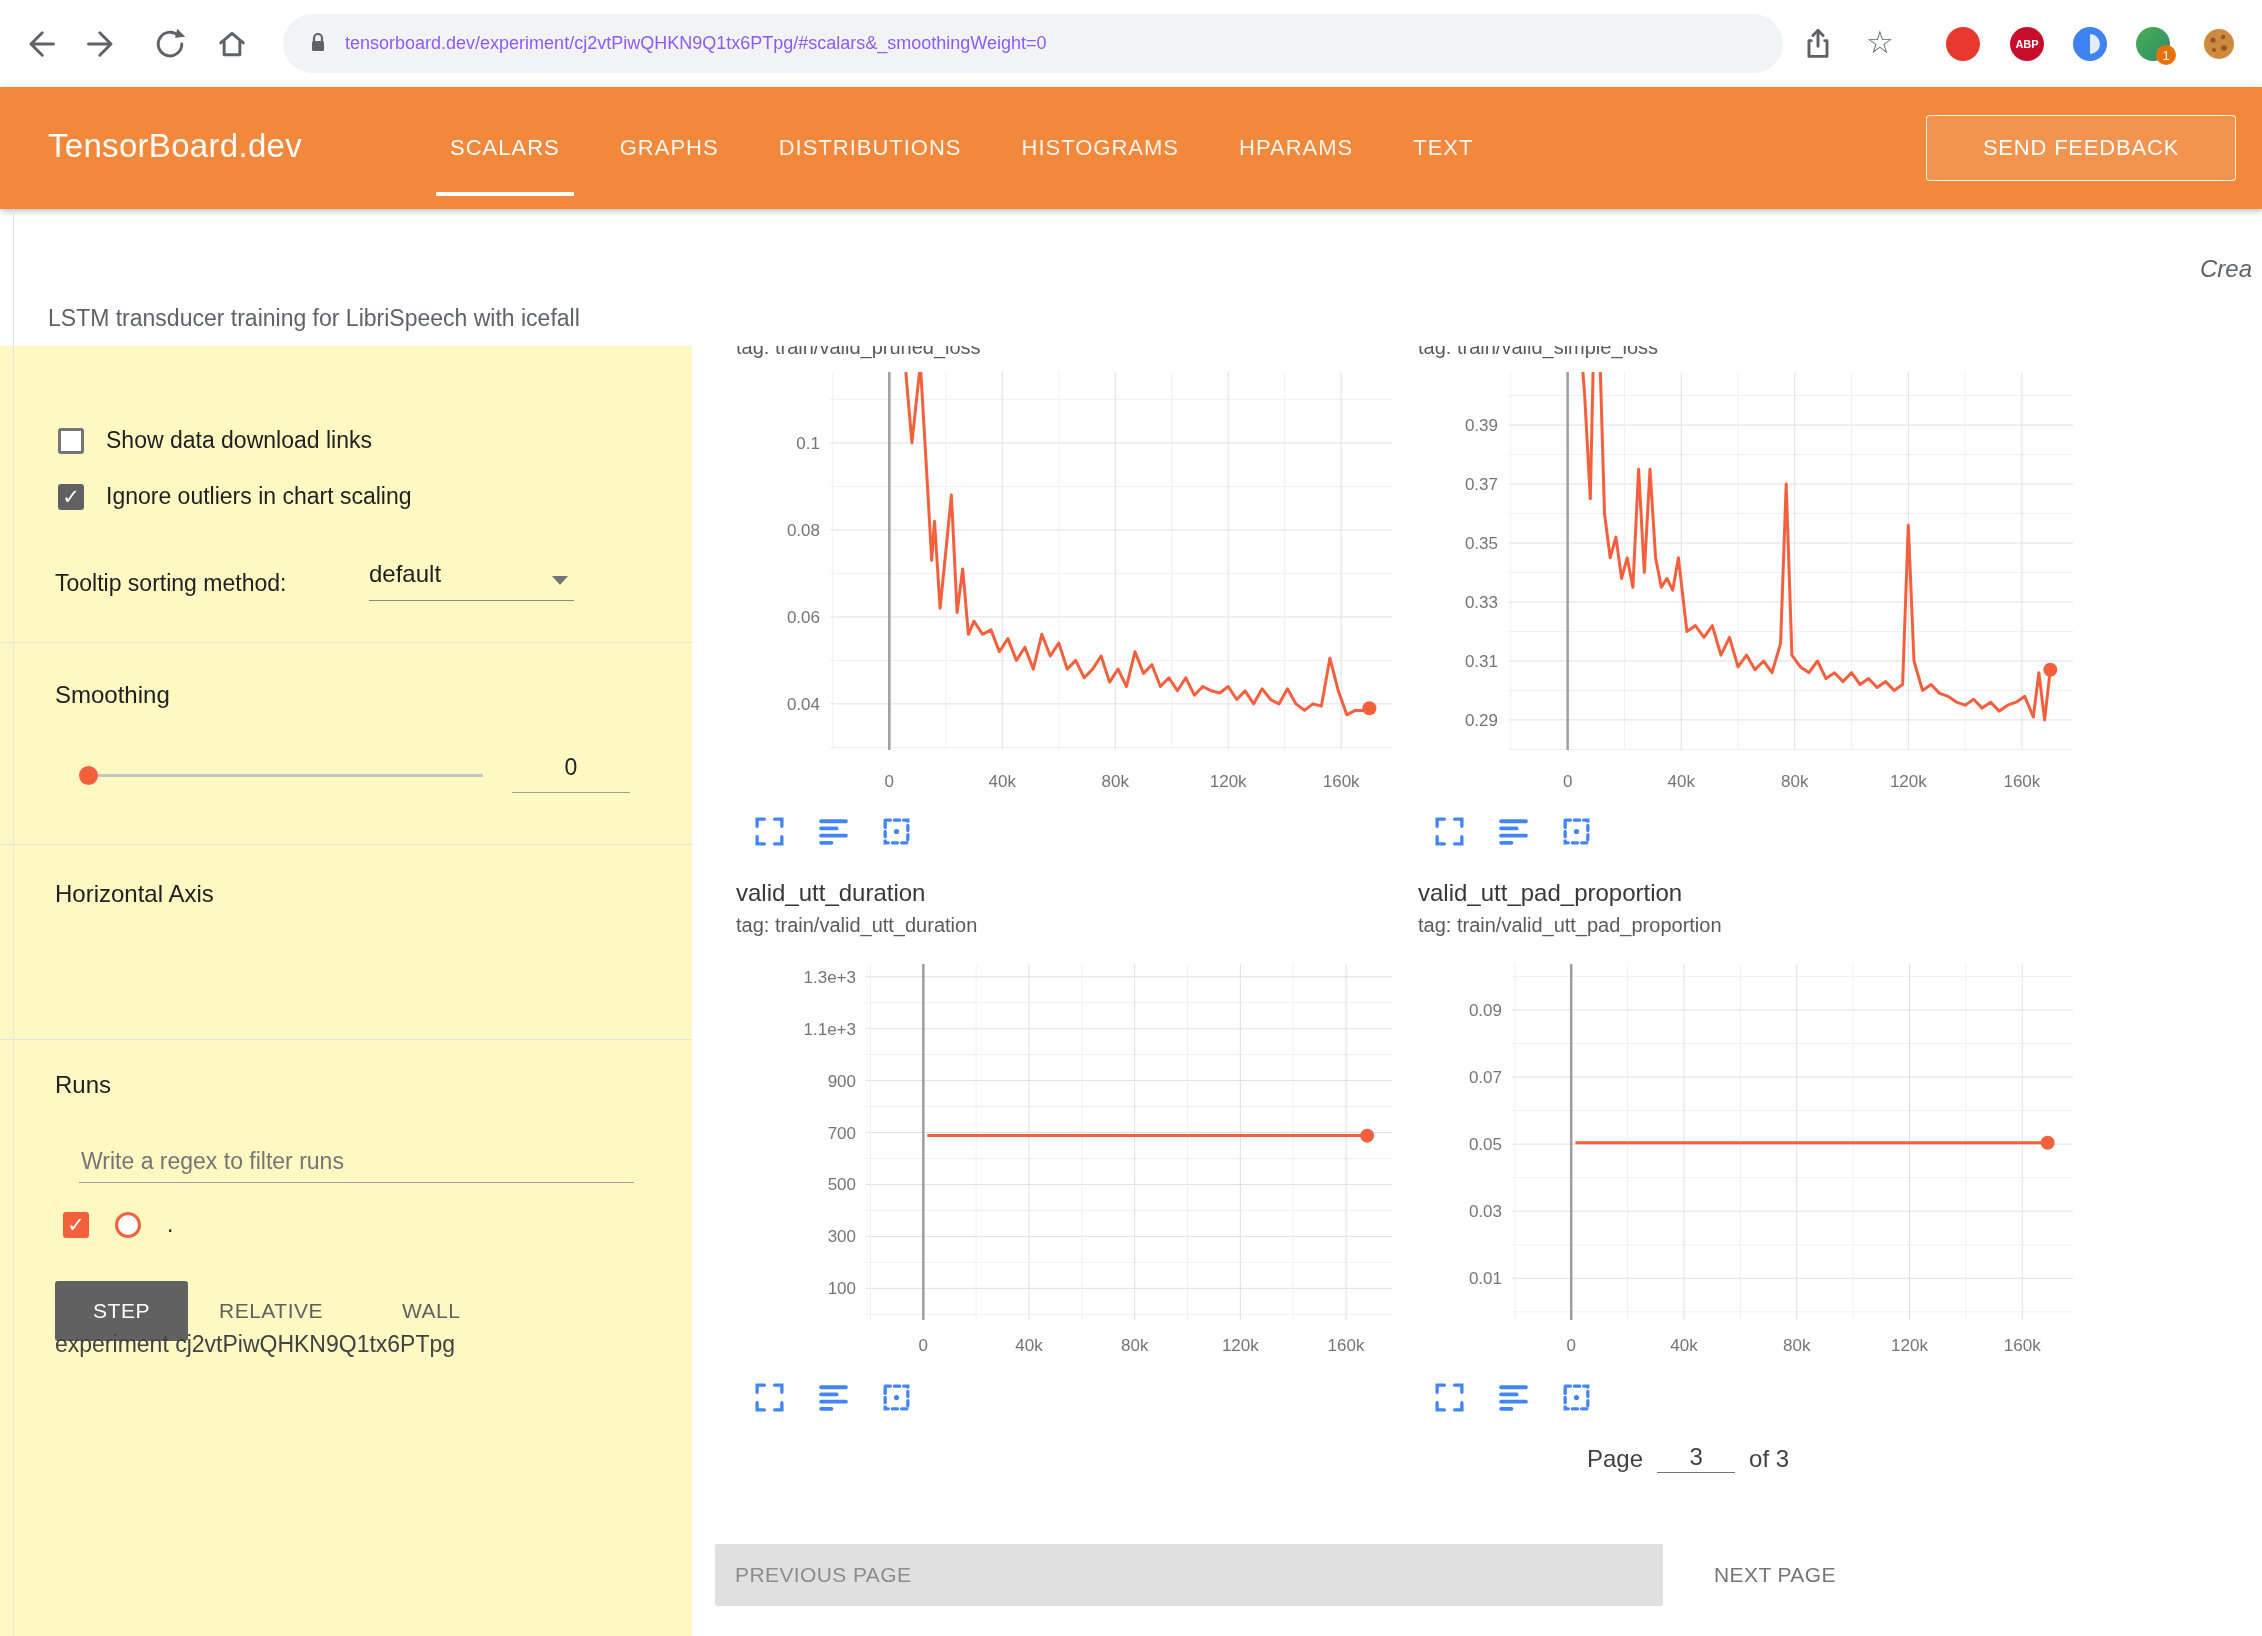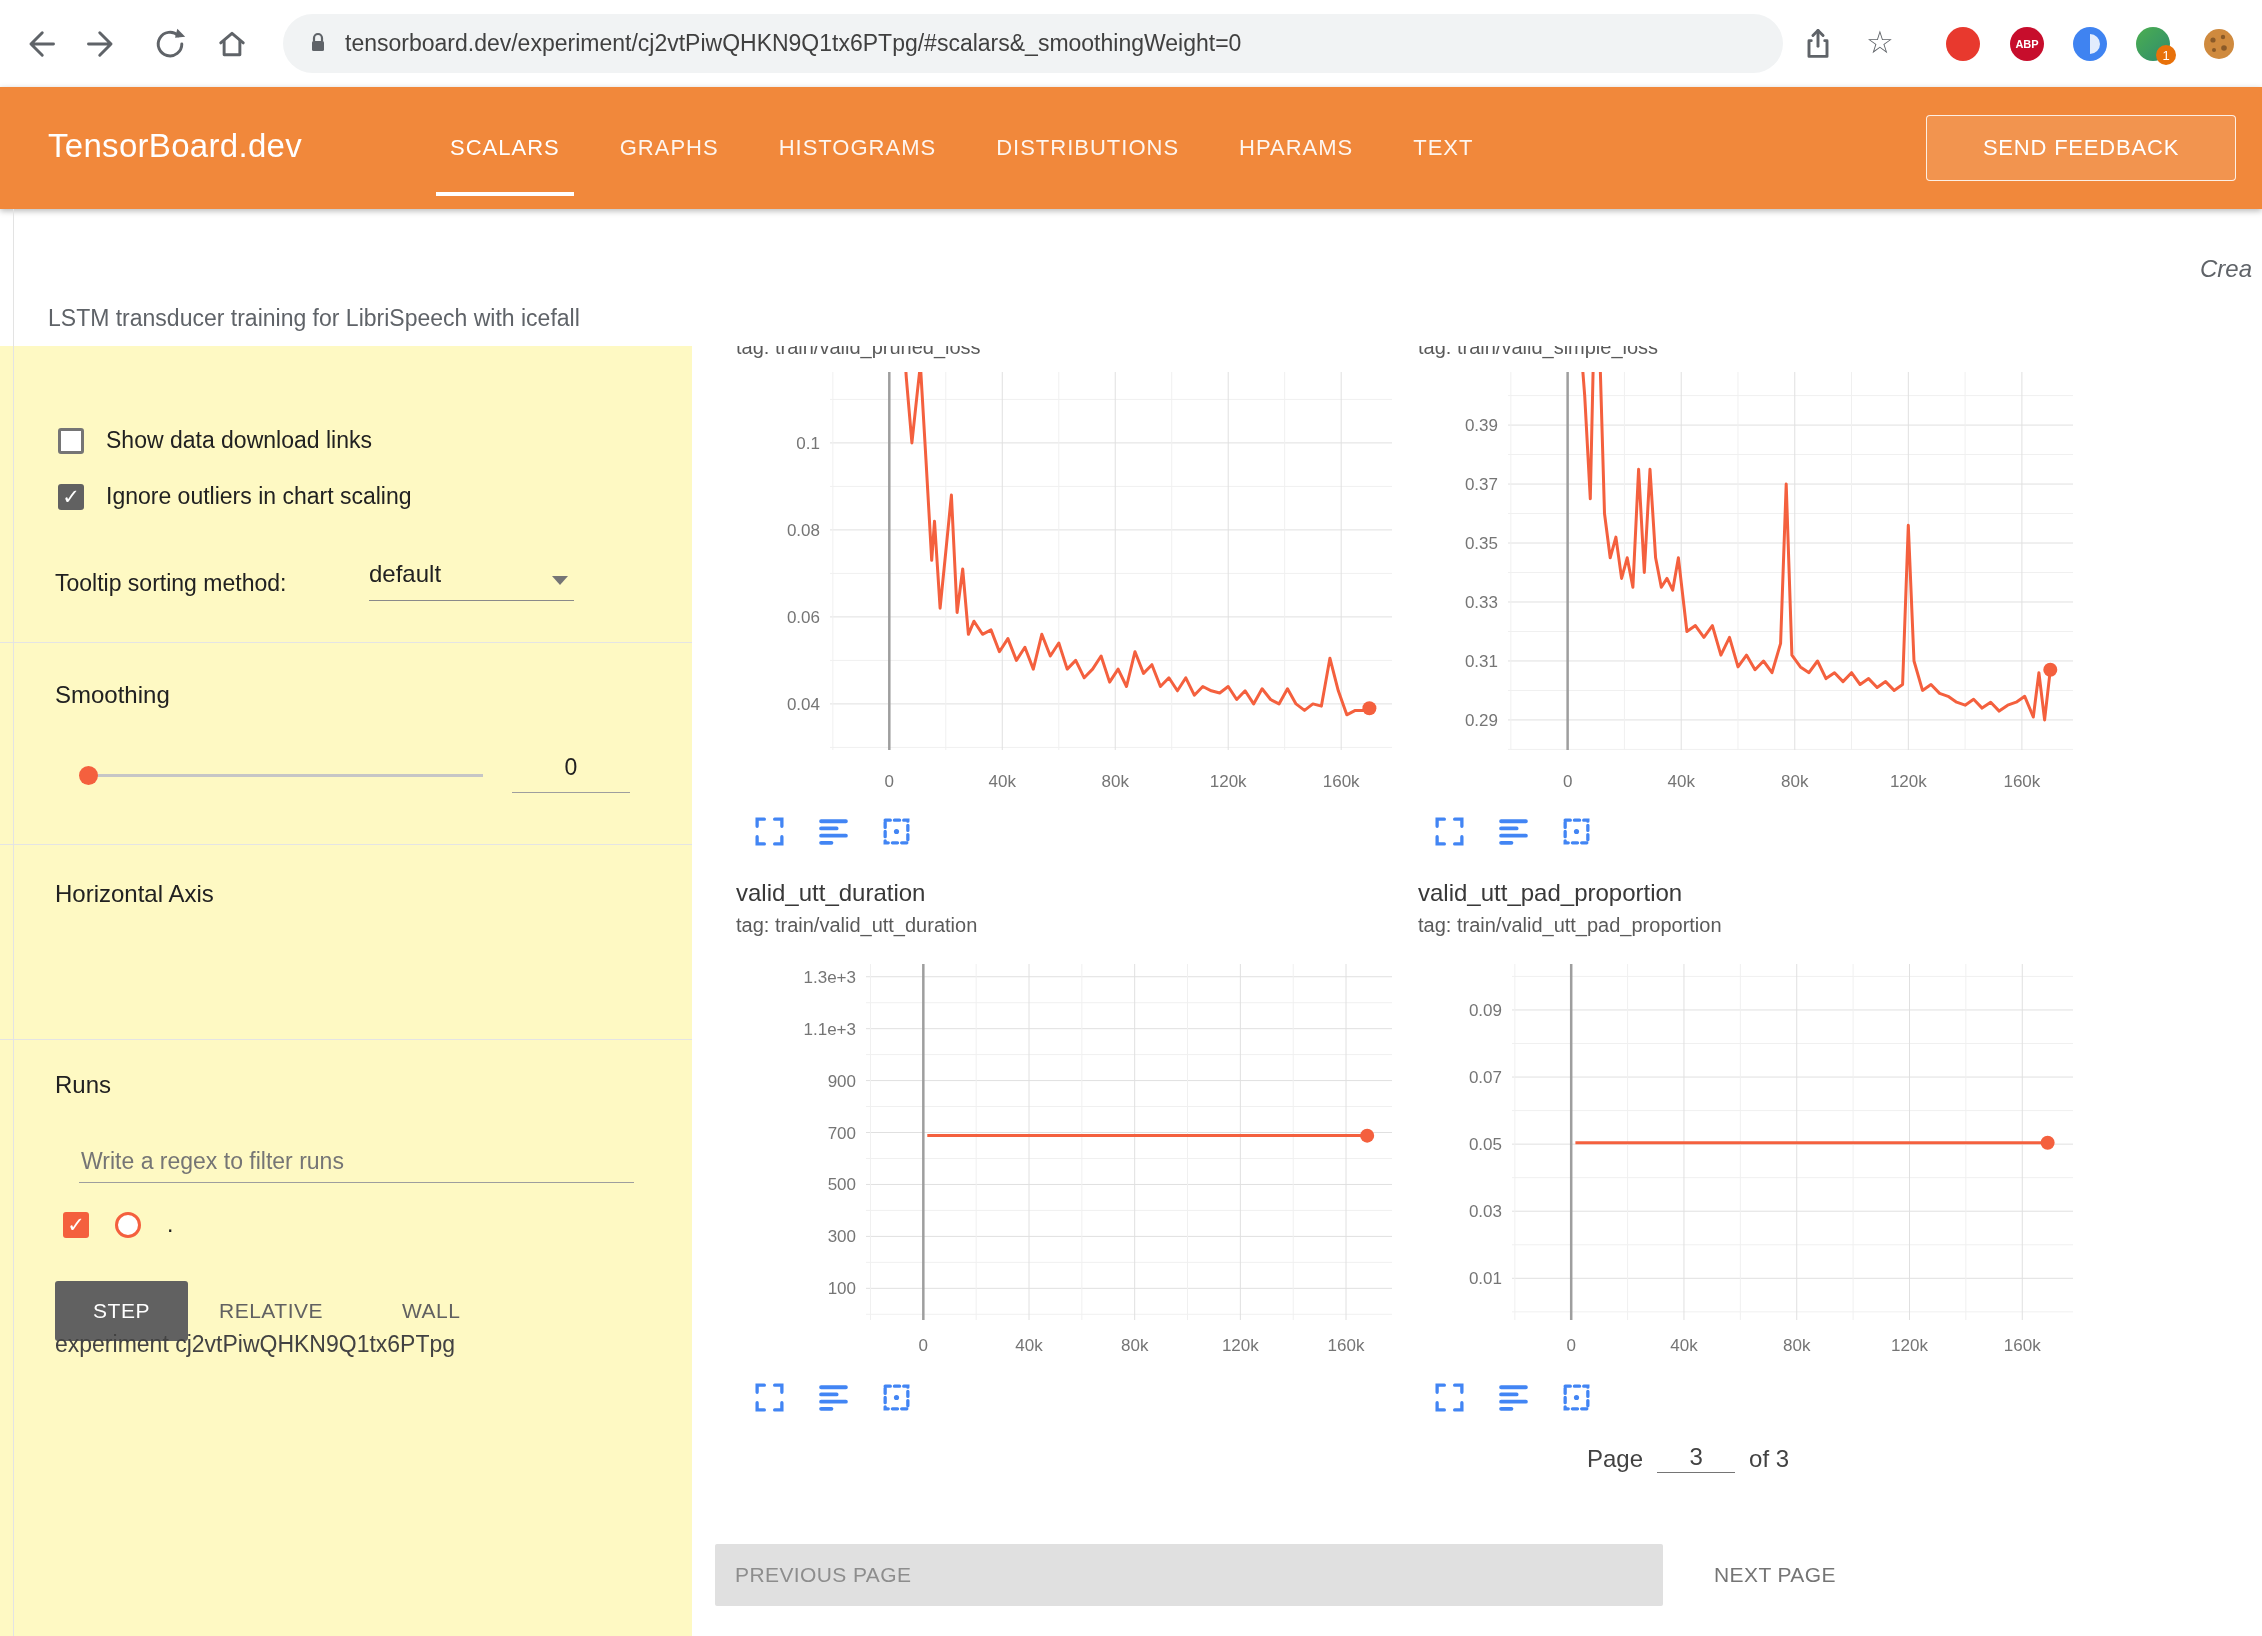--- a/index.html
+++ b/index.html
@@ -5,21 +5,21 @@
   html,body{margin:0;padding:0;background:#fff;}
   .screen{position:relative;width:2262px;height:1636px;overflow:hidden;background:#fff;
           font-family:"Liberation Sans",sans-serif;-webkit-font-smoothing:antialiased;}
 
   
   .browser-bar{position:absolute;left:0;top:0;width:2262px;height:87px;background:#fff;}
   .nav-icon{position:absolute;top:26px;width:36px;height:36px;cursor:pointer;}
   .nav-icon svg{stroke:#5f6368;stroke-width:2.6;fill:none;stroke-linecap:round;stroke-linejoin:round;}
   .url-pill{position:absolute;left:283px;top:14px;width:1500px;height:59px;border-radius:30px;
             background:#f1f3f4;display:flex;align-items:center;cursor:text;}
-  .url-text{font-size:23px;color:#404040;margin-left:62px;white-space:nowrap;}
+  .url-text{font-size:18px;color:#8b5cf6;margin-left:62px;white-space:nowrap;}
   .ext-circle{position:absolute;top:27px;width:34px;height:34px;border-radius:50%;}
   .star-glyph{position:absolute;top:24px;font-size:31px;color:#5f6368;cursor:pointer;}
 
   
   .tb-header{position:absolute;left:0;top:87px;width:2262px;height:122px;background:#f1883b;
              box-shadow:0 2px 6px rgba(0,0,0,.28);z-index:5;}
   .brand{position:absolute;left:48px;top:40px;font-size:33px;font-weight:500;color:#fff;letter-spacing:.3px;}
   .tabs{position:absolute;left:450px;top:0;height:122px;display:flex;gap:60px;align-items:center;}
   .tab{position:relative;height:96px;display:flex;align-items:center;color:rgba(255,255,255,.92);
        font-size:22px;letter-spacing:1px;cursor:pointer;}
@@ -146,22 +146,22 @@
           <circle cx="12" cy="23" r="2" fill="#8a5a28"></circle>
         </svg>
     </div>
   </div>
 
   <div class="tb-header">
     <div class="brand">TensorBoard.dev</div>
     <div class="tabs">
       <div class="tab active">SCALARS</div>
       <div class="tab">GRAPHS</div>
+      <div class="tab">DISTRIBUTIONS</div>
       <div class="tab">HISTOGRAMS</div>
-      <div class="tab">DISTRIBUTIONS</div>
       <div class="tab">HPARAMS</div>
       <div class="tab">TEXT</div>
     </div>
     <div class="feedback-btn">SEND FEEDBACK</div>
   </div>
 
   <div class="subheader">
     <div class="create-clip">Crea</div>
     <div class="exp-title">LSTM transducer training for LibriSpeech with icefall</div>
   </div>

